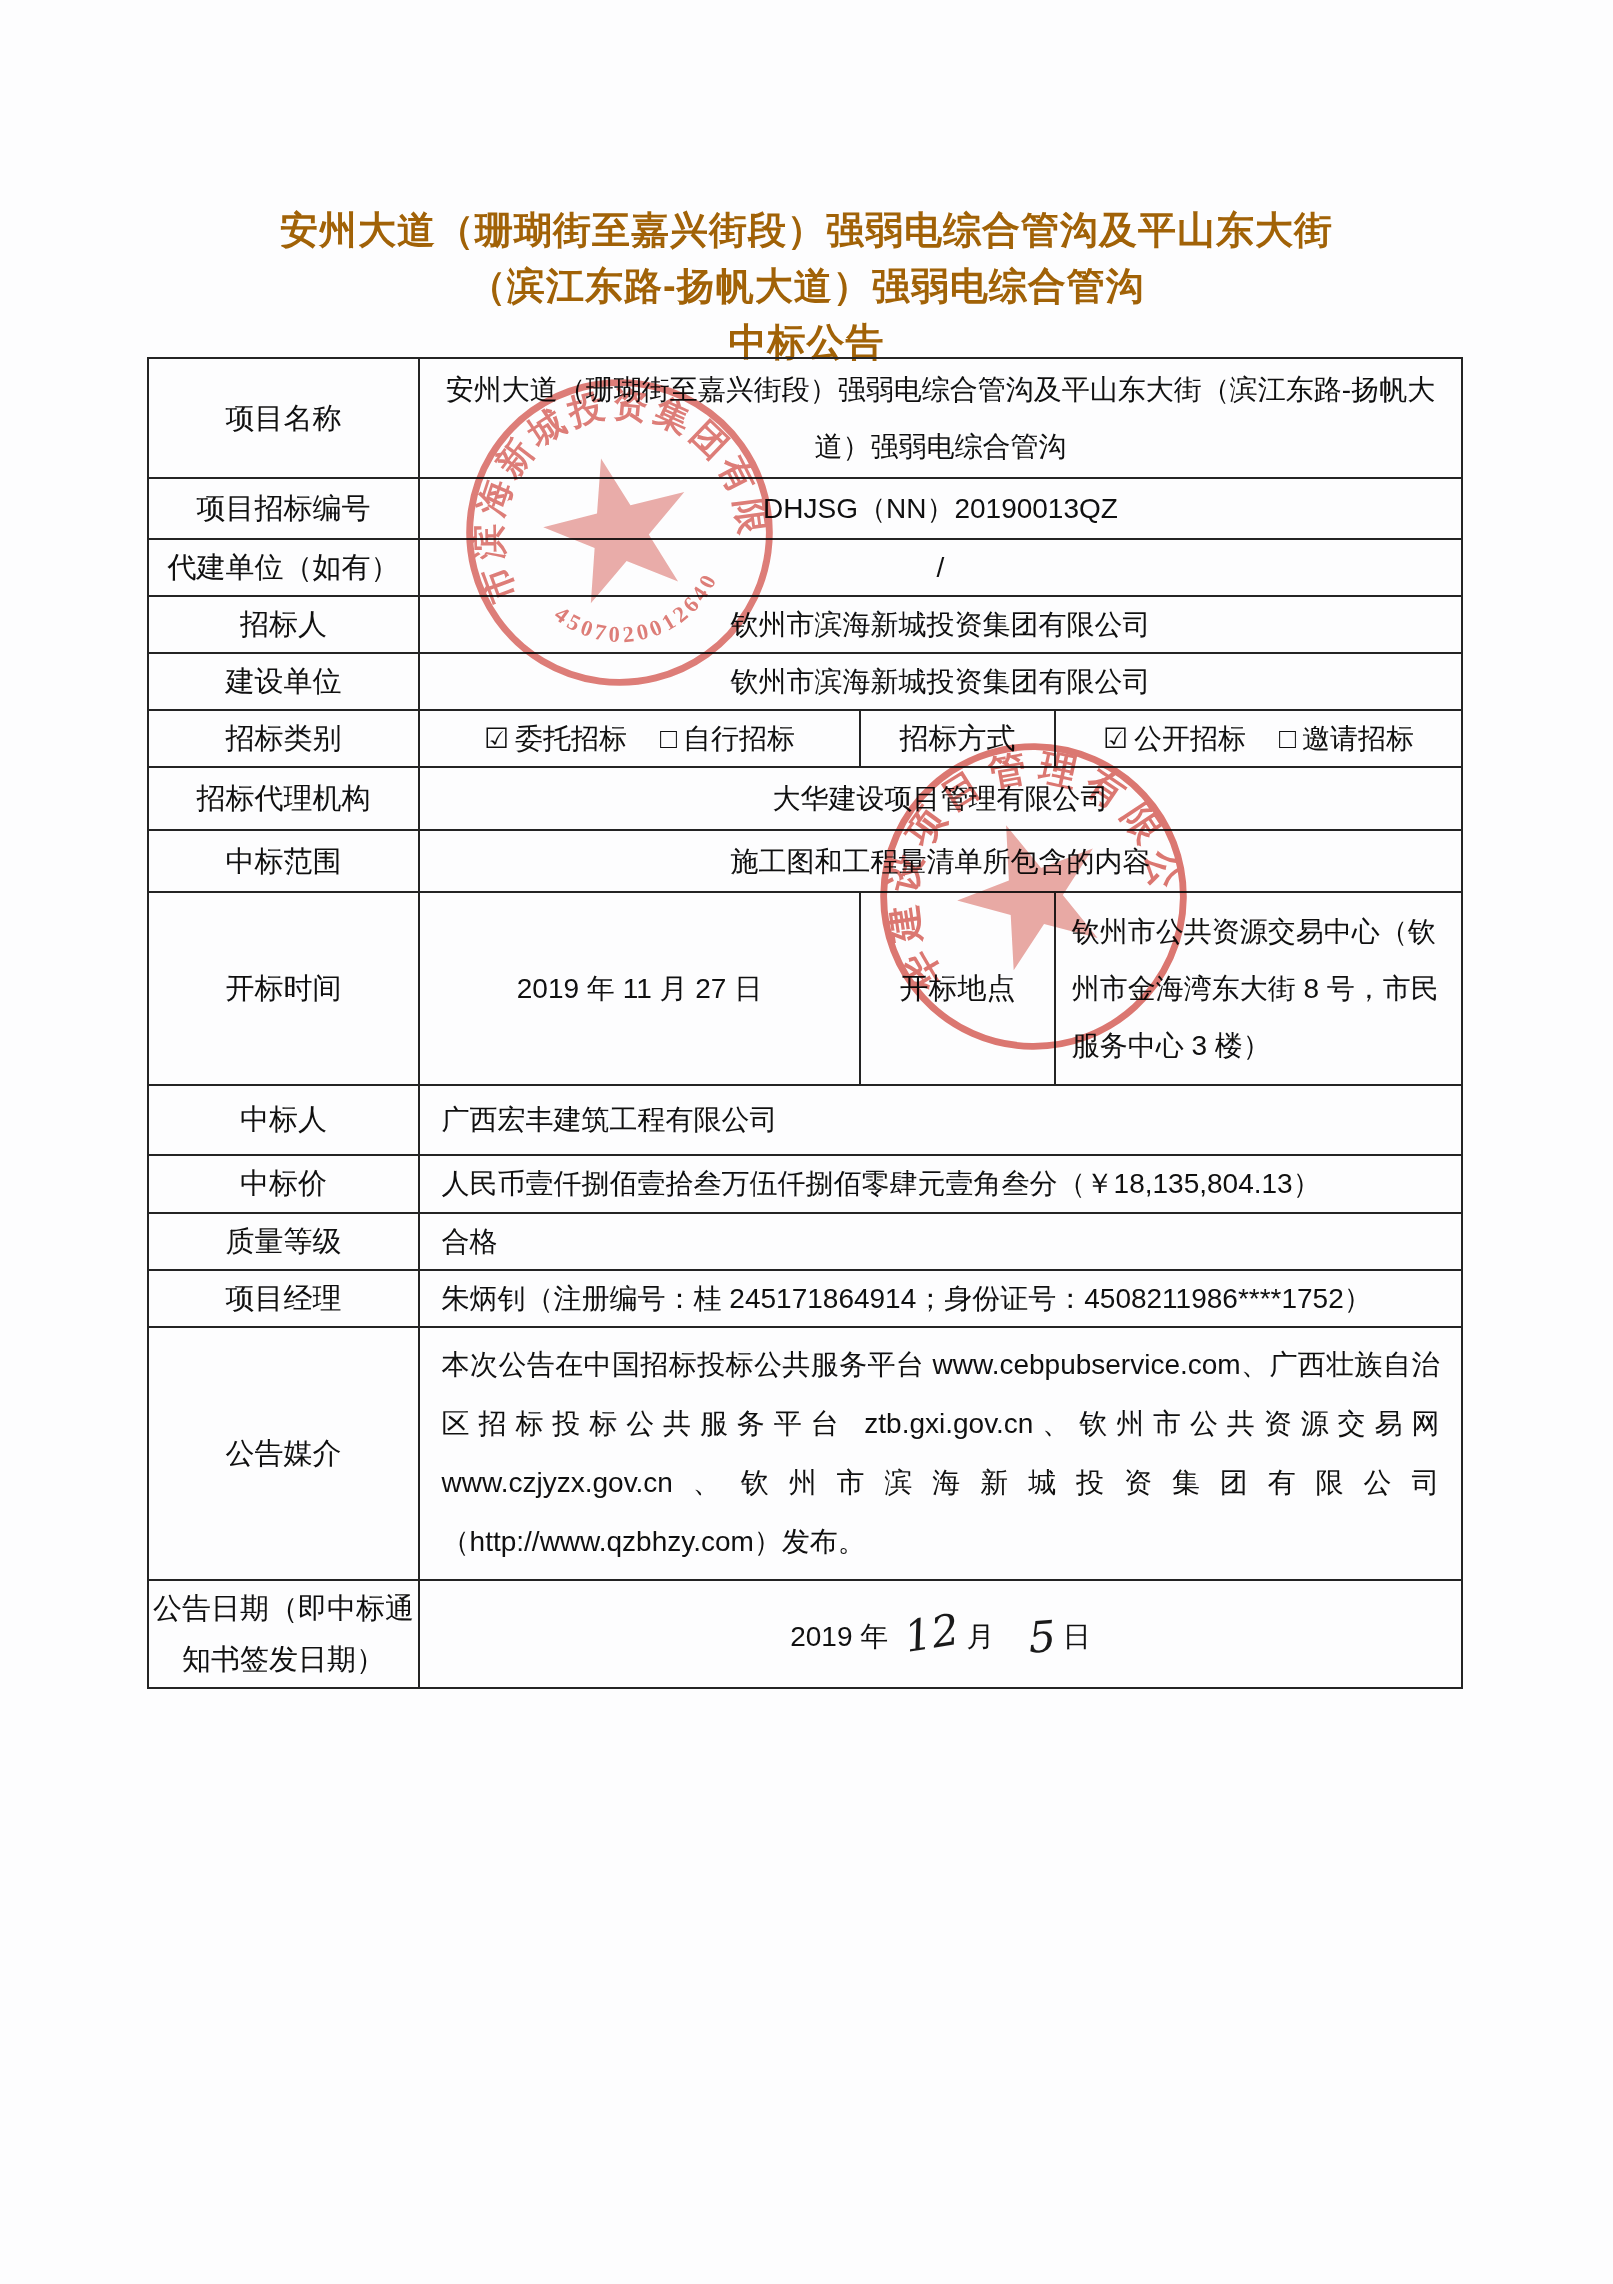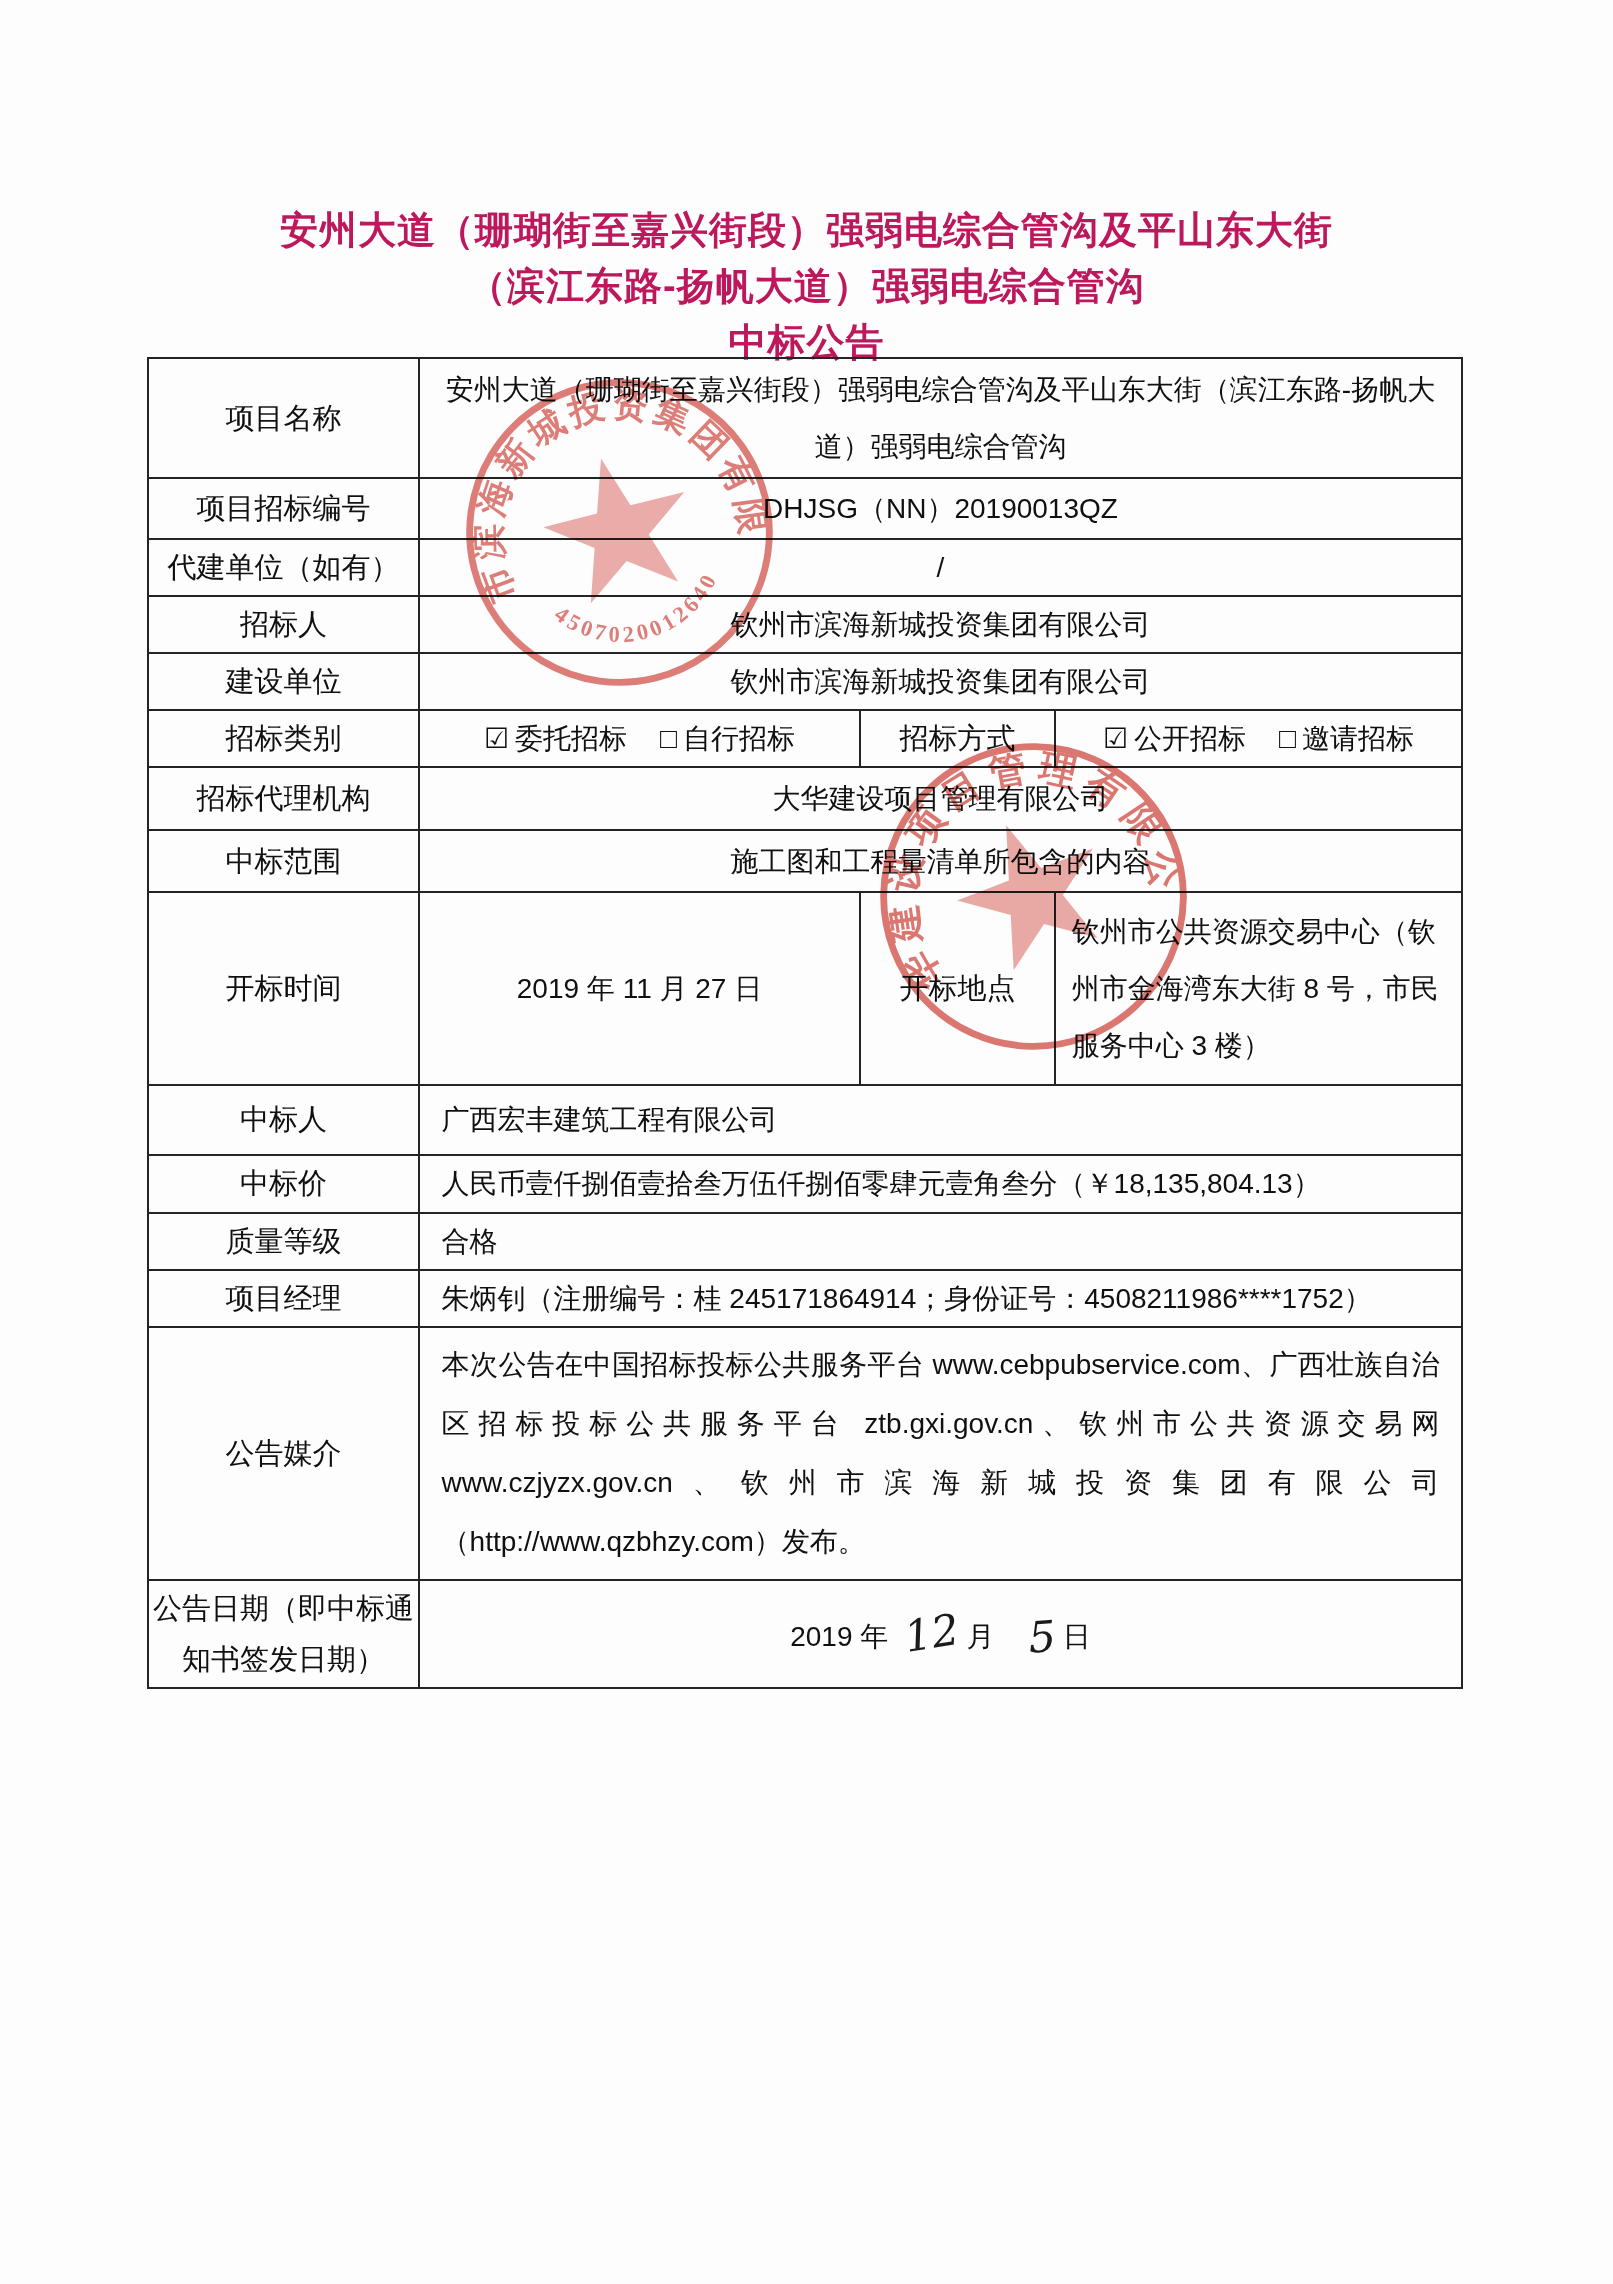--- a/index.html
+++ b/index.html
@@ -5,21 +5,21 @@
   html,body { margin:0; padding:0; background:#e8e8e8; }
   .page {
     position:relative; width:1613px; height:2285px;
     background:#fdfdfe; overflow:hidden;
     font-family:"Liberation Sans","DejaVu Sans",sans-serif;
     color:#161616;
   }
   .doc-title {
     position:absolute; top:202px; left:2.9px; width:1607px;
     text-align:center; font-weight:bold; font-size:38px; line-height:56px;
-    color:#be185d; letter-spacing:1px;
+    color:#a16207; letter-spacing:1px;
     font-family:"Liberation Sans","DejaVu Sans",sans-serif;
   }
   table.doc {
     position:absolute; left:147px; top:357px; width:1313px;
     border-collapse:collapse; table-layout:fixed;
     border:2.9px solid #1d1d1d;
   }
   table.doc td { border:2px solid #242424; overflow:hidden; }
   .label-cell {
     font-family:"Liberation Serif","DejaVu Serif",serif;

